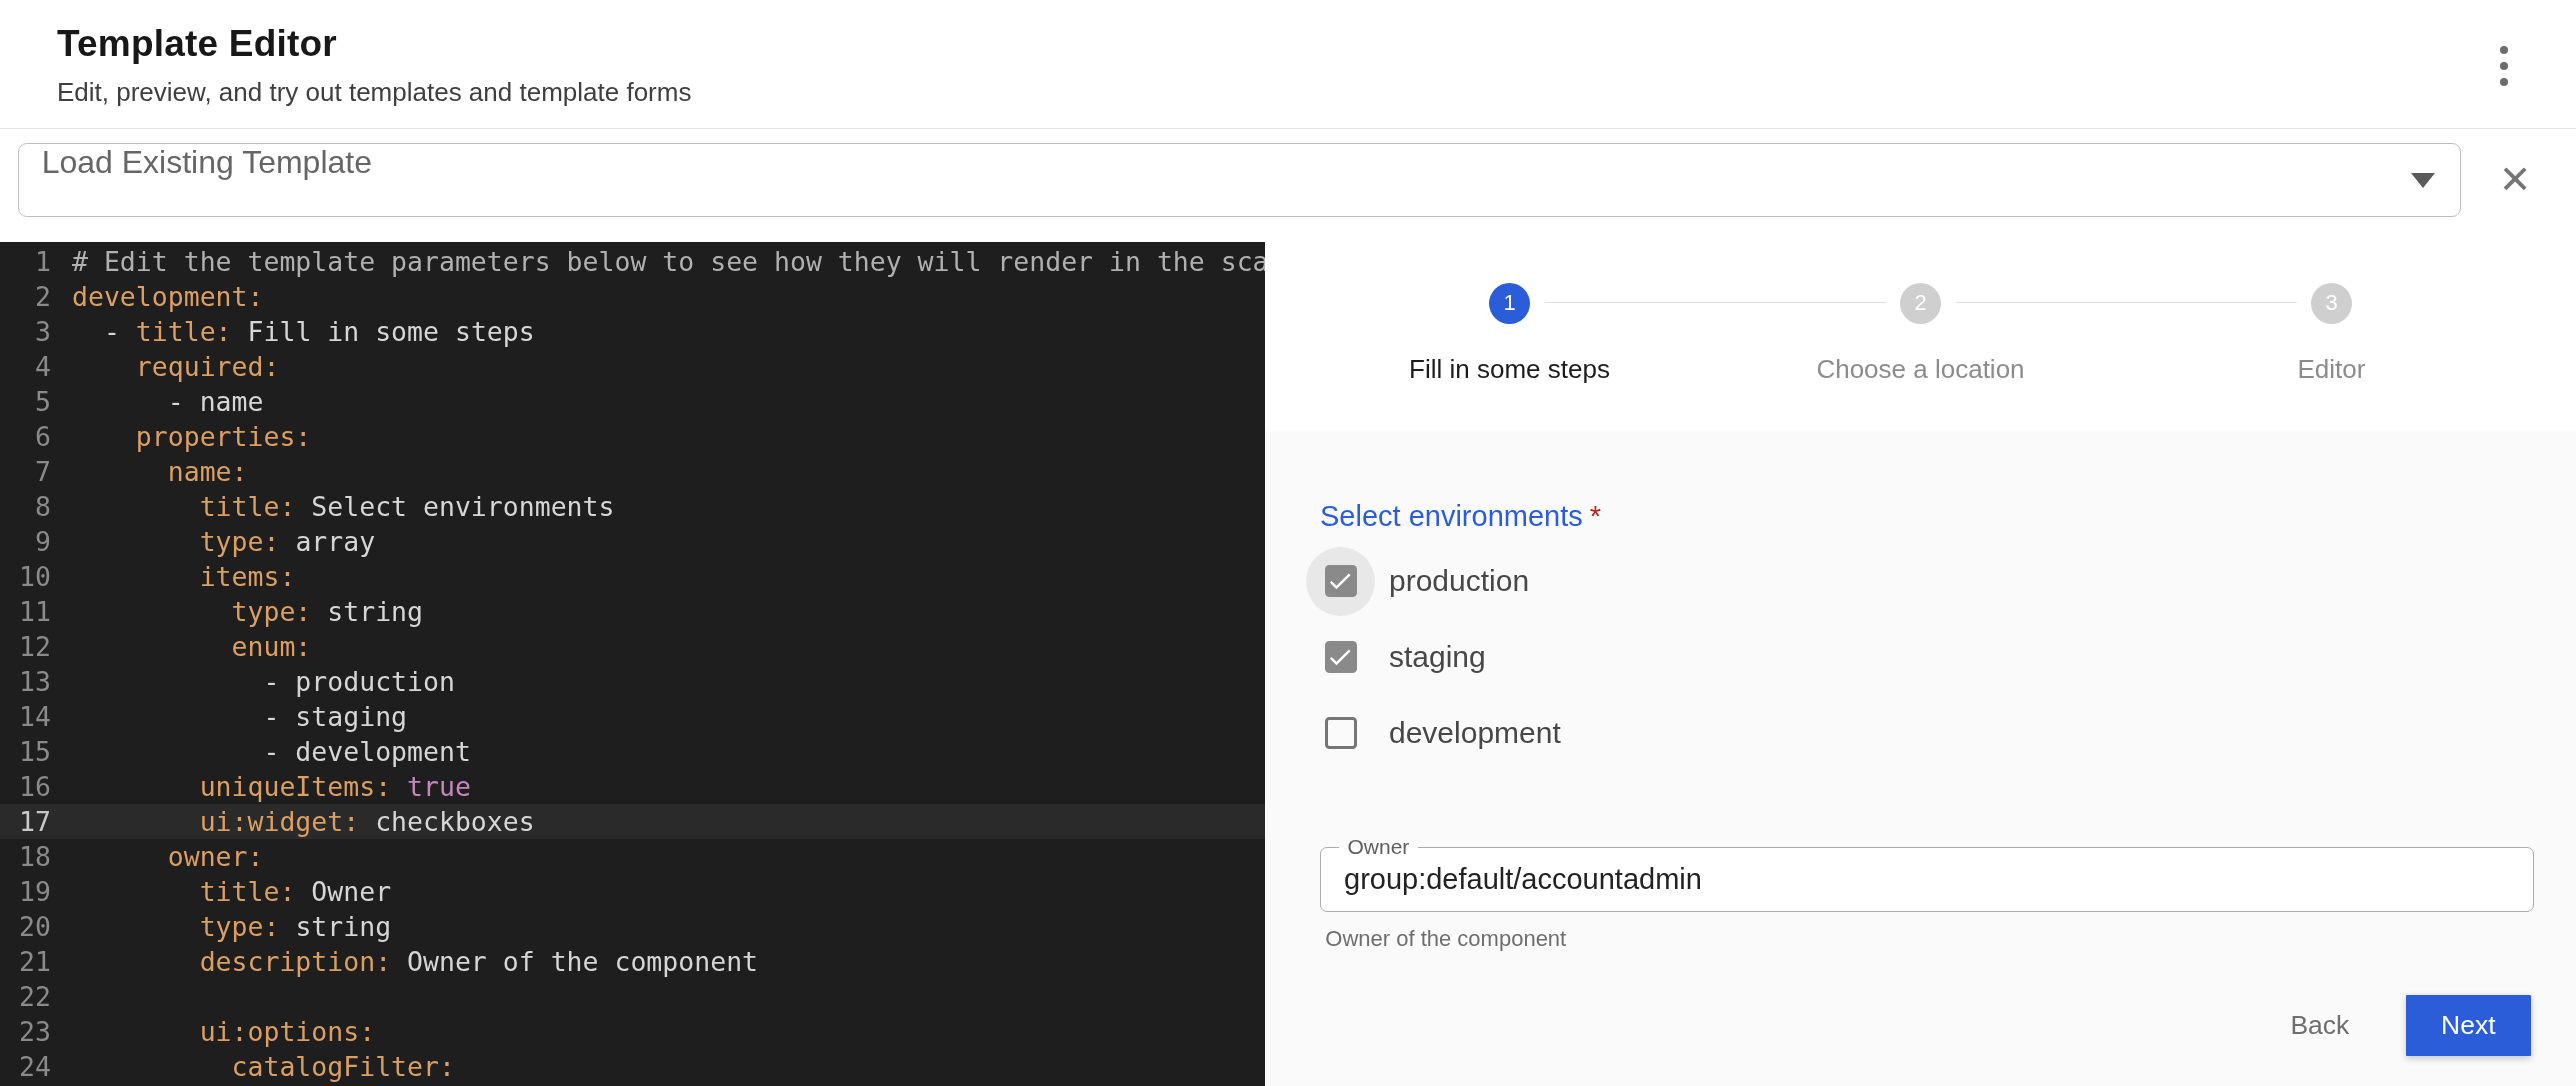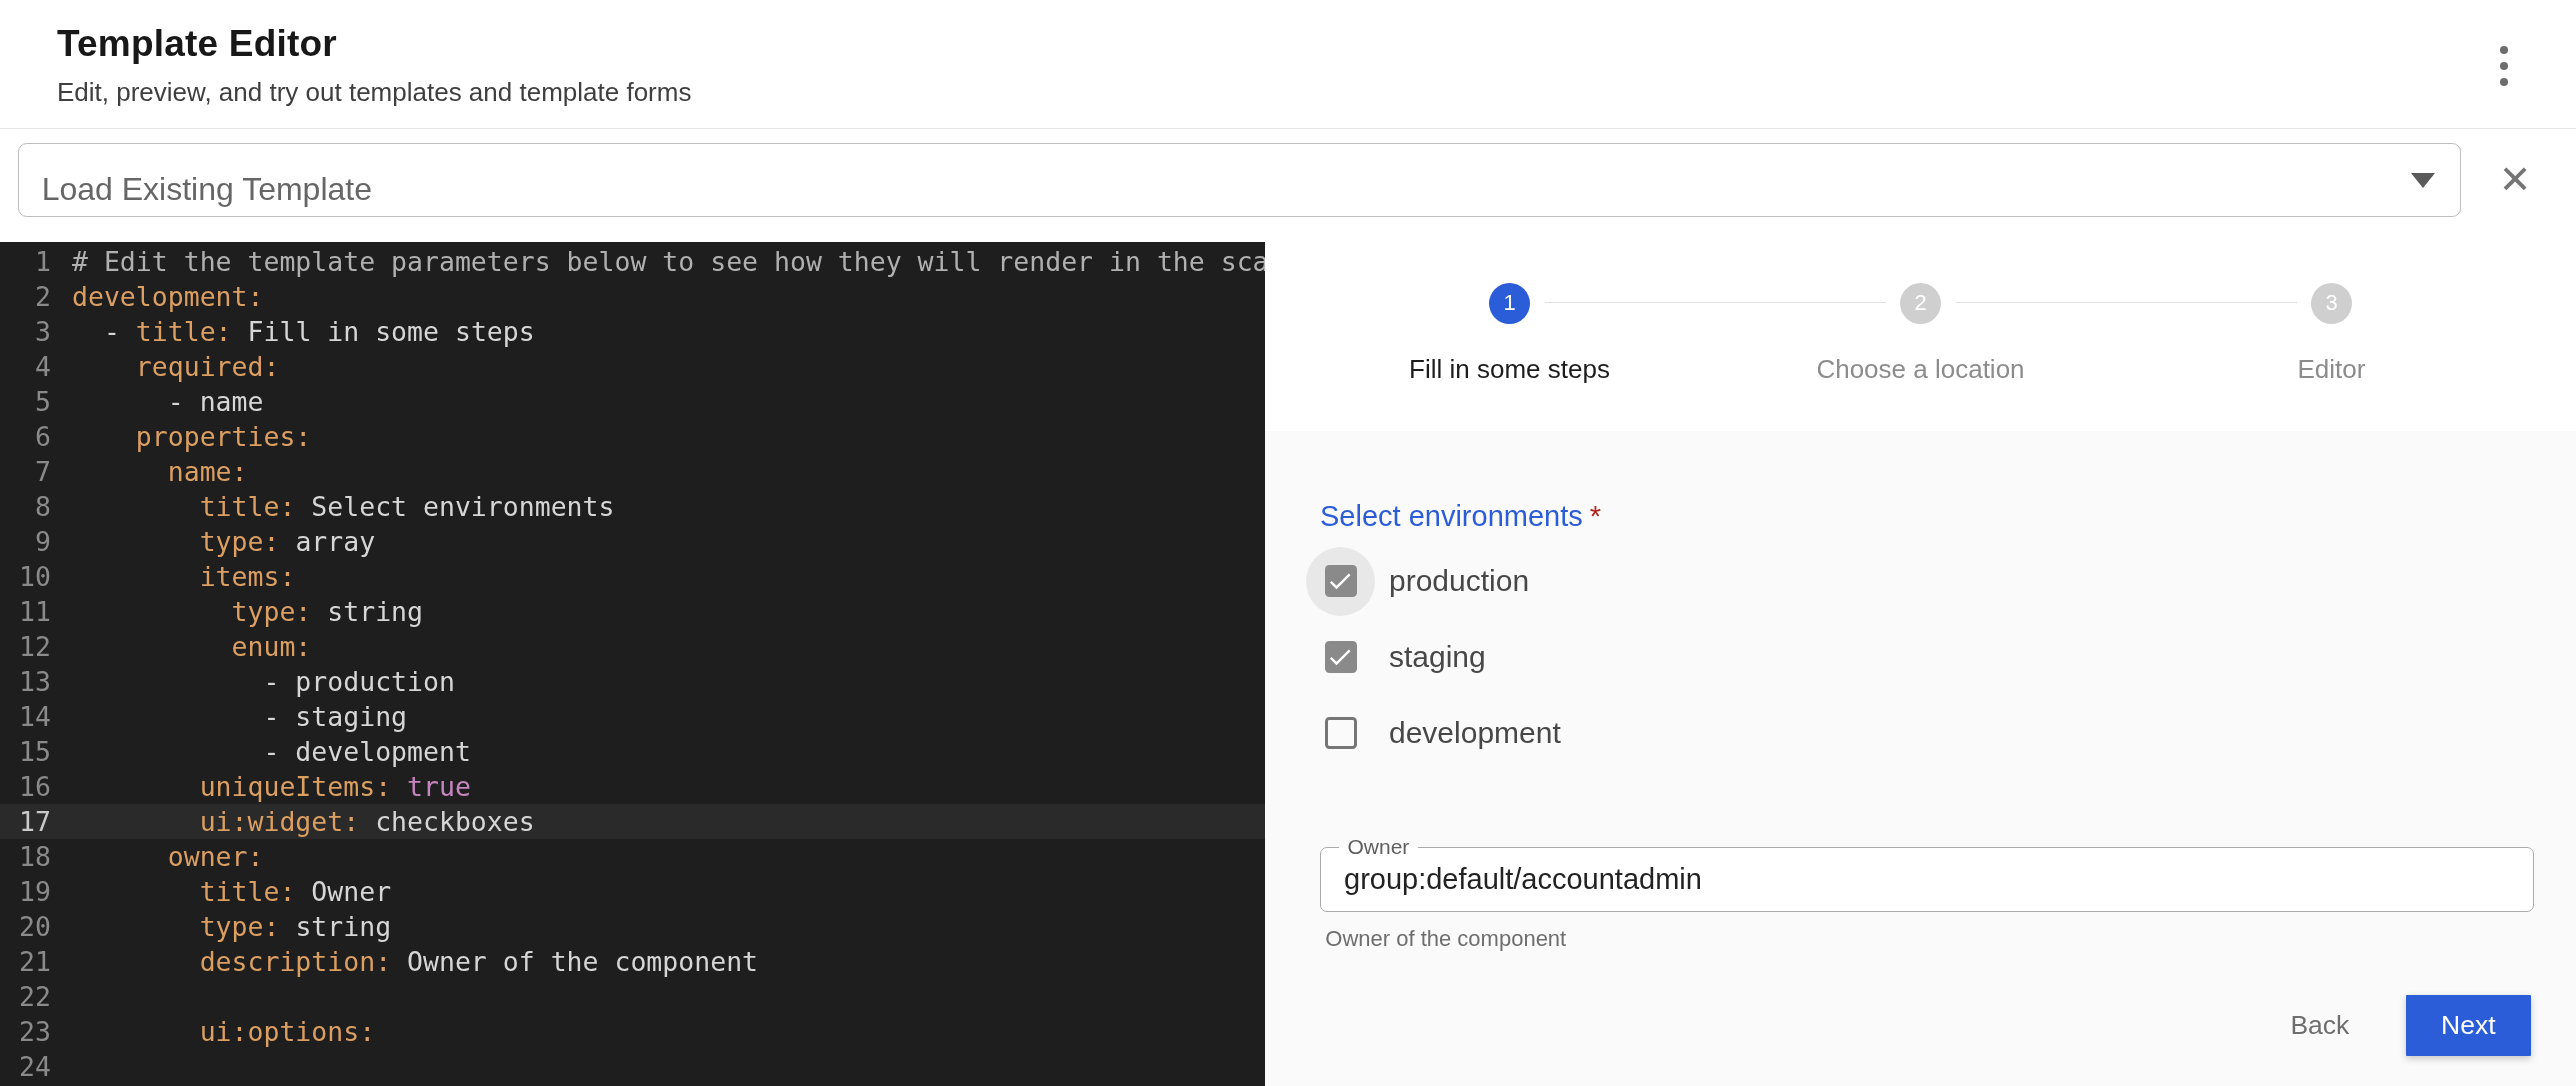--- a/index.html
+++ b/index.html
@@ -12,21 +12,21 @@
            padding:23px 50px 19.5px 57px; border-bottom:1.8px solid #e6e6e6; }
   h1 { font-size:37px; font-weight:700; color:#181818; letter-spacing:0.2px; }
   .subtitle { margin-top:12.4px; font-size:26px; color:#3f3f3f; }
   .kebab { background:none; border:none; cursor:pointer; padding:12.4px 17.7px; }
   .kebab-icon { display:flex; flex-direction:column; gap:8px; }
   .kebab-icon i { width:8px; height:8px; border-radius:50%; background:#6d6d6d; display:block; }
 
   
   .picker-row { display:flex; align-items:center; padding:14px 21px 25px 17.7px; gap:14px; }
   .select { flex:1; height:74px; border:1.8px solid #bdbdbd; border-radius:8.8px; background:#fff;
-            display:flex; align-items:flex-end; padding:0 62px 8px 23px; position:relative; cursor:pointer; }
+            display:flex; align-items:flex-start; padding:0 62px 8px 23px; position:relative; cursor:pointer; }
   .select-text { font-size:32px; color:#666; }
   .caret { position:absolute; right:25px; top:50%; margin-top:-7px; width:0; height:0;
            border-left:12.4px solid transparent; border-right:12.4px solid transparent;
            border-top:15px solid #5a5a5a; }
   .close-btn { background:none; border:none; width:80px; height:74px; cursor:pointer; }
   .x { font-size:39px; color:#757575; line-height:1; }
 
   
   .main { flex:1; display:flex; min-height:0; }
 
@@ -138,21 +138,21 @@
           <div class="code-line"><span class="ln">14</span><span class="code"><span class="tok-v">            - staging</span></span></div>
           <div class="code-line"><span class="ln">15</span><span class="code"><span class="tok-v">            - development</span></span></div>
           <div class="code-line"><span class="ln">16</span><span class="code"><span class="tok-v">        </span><span class="tok-k">uniqueItems:</span><span class="tok-b"> true</span></span></div>
           <div class="code-line active"><span class="ln">17</span><span class="code"><span class="tok-v">        </span><span class="tok-k">ui:widget:</span><span class="tok-v"> checkboxes</span></span></div>
           <div class="code-line"><span class="ln">18</span><span class="code"><span class="tok-v">      </span><span class="tok-k">owner:</span></span></div>
           <div class="code-line"><span class="ln">19</span><span class="code"><span class="tok-v">        </span><span class="tok-k">title:</span><span class="tok-v"> Owner</span></span></div>
           <div class="code-line"><span class="ln">20</span><span class="code"><span class="tok-v">        </span><span class="tok-k">type:</span><span class="tok-v"> string</span></span></div>
           <div class="code-line"><span class="ln">21</span><span class="code"><span class="tok-v">        </span><span class="tok-k">description:</span><span class="tok-v"> Owner of the component</span></span></div>
           <div class="code-line"><span class="ln">22</span></div>
           <div class="code-line"><span class="ln">23</span><span class="code"><span class="tok-v">        </span><span class="tok-k">ui:options:</span></span></div>
-          <div class="code-line"><span class="ln">24</span></div>
+          <div class="code-line"><span class="ln">24</span><span class="code"><span class="tok-v">          </span><span class="tok-k">catalogFilter:</span></span></div>
         </div>
     </div>
 
     <div class="preview">
 
       <div class="stepper">
           <div class="step active">
             <div class="step-circle">1</div>
             <div class="step-label">Fill in some steps</div>
           </div>

